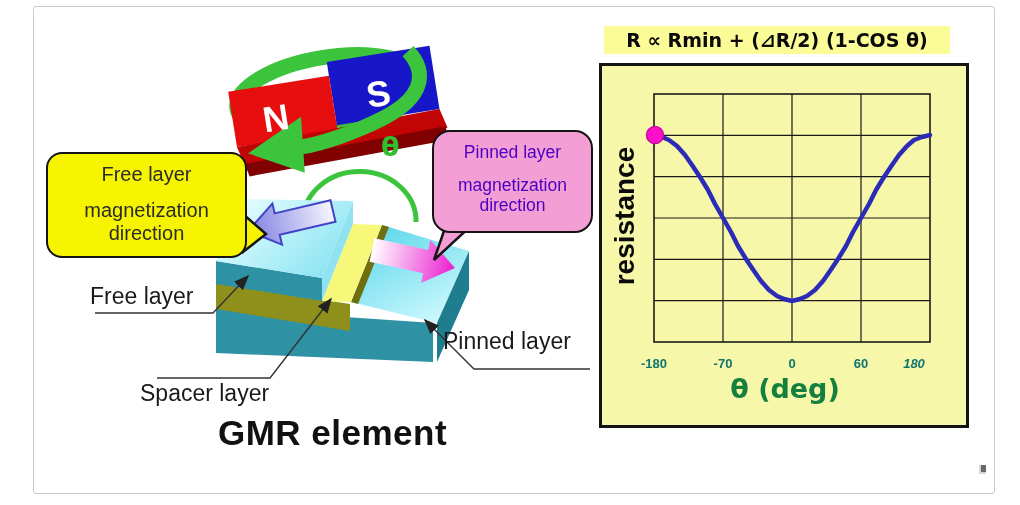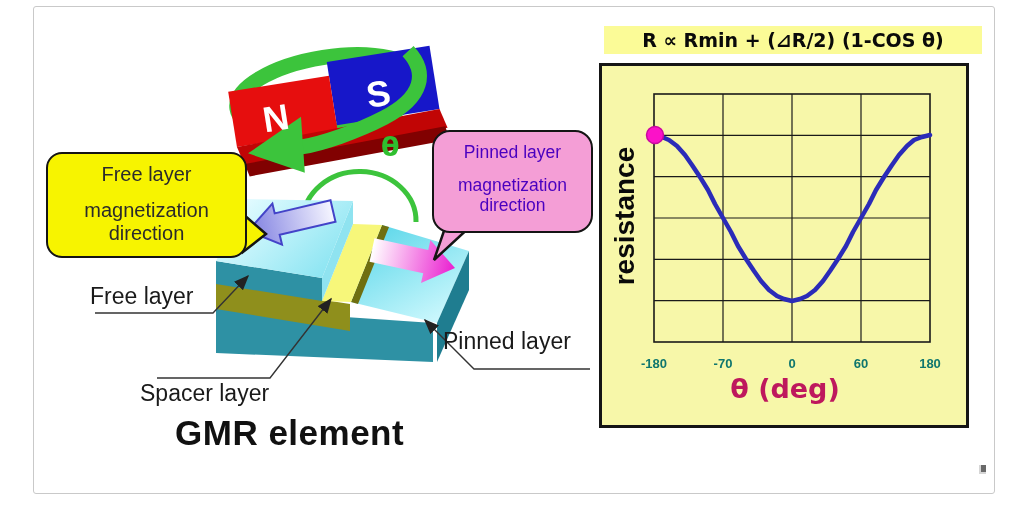--- a/index.html
+++ b/index.html
@@ -14,33 +14,33 @@
   #callout-free{left:46px;top:152px;width:201px;height:106px;background:#f7f400;
       border-radius:16px;color:#2b2b2b;font-size:20px;padding-top:9px;}
   #callout-free .l1{margin-bottom:13px;}
   #callout-free .l23{line-height:1.17;}
   #callout-pinned{left:432px;top:130px;width:161px;height:103px;background:#f49ed6;
       border-radius:18px;color:#4a00c0;font-size:17.5px;padding-top:10px;}
   #callout-pinned .l1{margin-bottom:12px;}
   #callout-pinned .l23{line-height:1.17;}
   
   .diag-label{color:#1a1a1a;font-size:23px;white-space:nowrap;}
-  #slide-title{left:175px;top:413px;width:315px;
+  #slide-title{left:175px;top:413px;width:315px;text-align:center;
       font-size:35px;font-weight:bold;color:#111;letter-spacing:.5px;}
   
-  #formula-bar{left:604px;top:26px;width:378px;height:28px;background:#fbfb97;
+  #formula-bar{left:604px;top:26px;width:346px;height:28px;background:#fbfb97;
       font-family:"DejaVu Sans",sans-serif;font-weight:bold;font-size:19px;color:#0a0a0a;
       text-align:center;line-height:28px;white-space:nowrap;}
   #graph-panel{left:599px;top:63px;width:370px;height:365px;background:#f7f7a9;
       border:3px solid #151515;box-sizing:border-box;}
   #plot-svg{position:absolute;left:0;top:0;}
   .xtick{position:absolute;top:290px;transform:translateX(-50%);
       font-size:13px;font-weight:bold;color:#0f766e;}
   #xlabel{position:absolute;left:183px;top:307px;transform:translateX(-50%);
-      font-family:"DejaVu Sans",sans-serif;font-size:27px;font-weight:bold;color:#be185d;white-space:nowrap;}
+      font-family:"DejaVu Sans",sans-serif;font-size:27px;font-weight:bold;color:#15803d;white-space:nowrap;}
   #ylabel{position:absolute;left:-117px;top:134px;width:280px;height:32px;text-align:center;
       transform:rotate(-90deg);font-size:28px;font-weight:bold;color:#0a0a0a;}
   #corner-mark{left:979px;top:465px;width:7px;height:9px;background:#4f4f4f;
       box-shadow:inset 2px -2px 0 #cfcfcf;opacity:.85;}
 </style>
 </head>
 <body>
 
 <div id="stage">
 
@@ -143,19 +143,19 @@
                129,166 136,180 144,193 152,205 159,215 167,224 175,230 182,233 190,235
                198,233 205,230 213,224 221,215 228,205 236,193 244,180 251,166 259,152
                267,138 274,124 282,111 290,99 297,89 305,80 312,74 320,71 328,69" fill="none" stroke="#2b2bb8" stroke-width="4.5" stroke-linecap="round" stroke-linejoin="round"></path>
       <circle cx="53" cy="69" r="8.5" fill="#fb12c8" stroke="#c909a0" stroke-width="1.5"></circle>
     </svg>
     <div id="ylabel">resistance</div>
     <div class="xtick" style="left:52px;">-180</div>
     <div class="xtick" style="left:121px;">-70</div>
     <div class="xtick" style="left:190px;">0</div>
     <div class="xtick" style="left:259px;">60</div>
-    <div class="xtick" style="left:328px;">180</div>
+    <div class="xtick" style="left:312px;font-style:italic;">180</div>
     <div id="xlabel">θ (deg)</div>
   </div>
 
   <div id="corner-mark" class="abs"></div>
 
 </div>
 
 </body></html>

